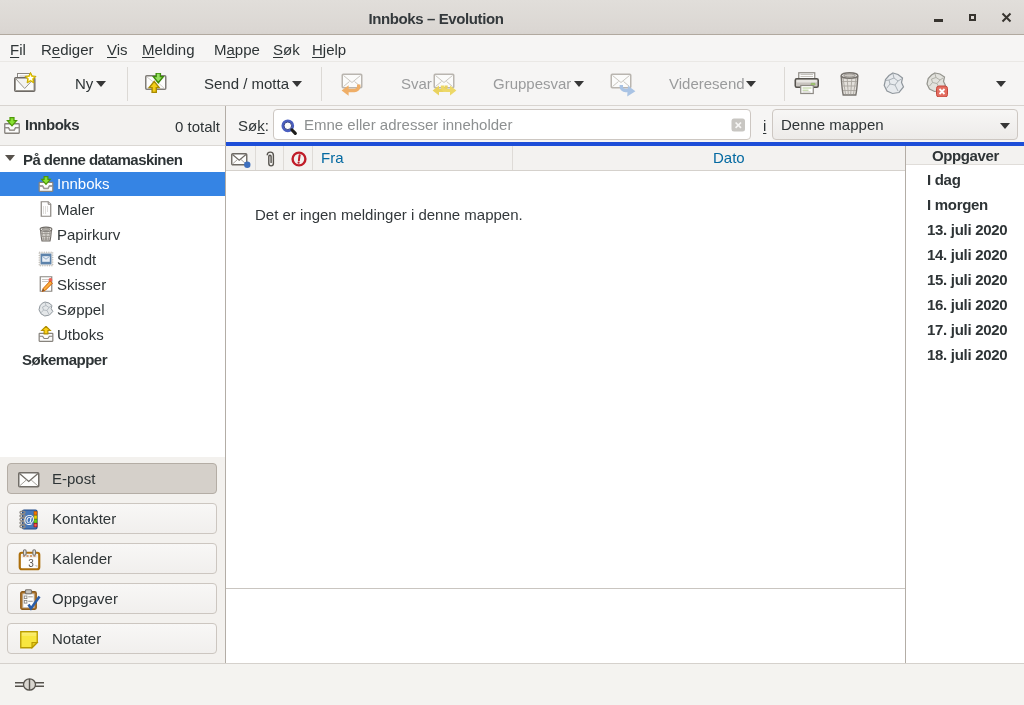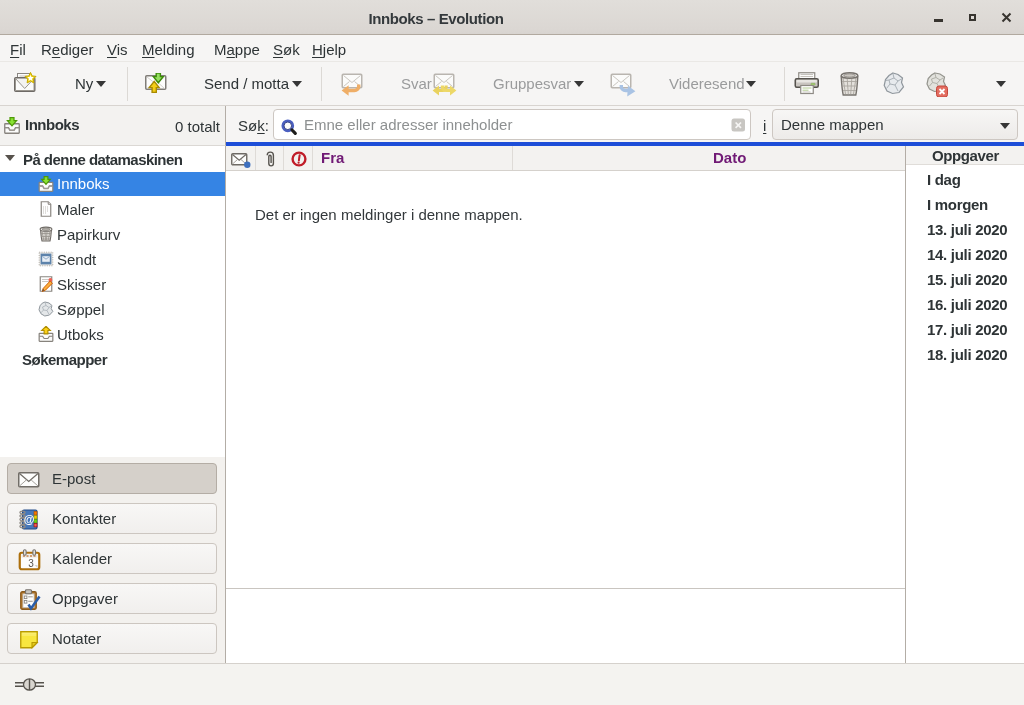--- a/index.html
+++ b/index.html
@@ -35,21 +35,21 @@
 .trow .ticn { position:absolute; left:38px; top:4px; width:16px; height:16px; }
 #selrow { background:#3584e4; color:#fff; height:24px; }
 .swbtn { position:absolute; left:7px; width:210px; height:31px; border:1px solid #ccc6c0; border-radius:4px; background:linear-gradient(to bottom,#f8f7f6,#f1efed); }
 .swbtn.active { background:#d5d0ca; border-color:#b4ada5; }
 .swbtn .lbl { position:absolute; left:44px; top:6px; }
 .swbtn svg { position:absolute; left:10px; top:5px; }
 
 #center { left:226px; top:146px; width:679px; height:517px; background:#fff; }
 #listhead { position:absolute; left:0; top:0; width:679px; height:25px; background:#f3f2f0; border-bottom:1px solid #d5d1cc; }
 .hcol { position:absolute; top:0; height:24px; border-right:1px solid #dedbd7; }
-.hlbl { position:absolute; top:3px; color:#701a75;font-weight:bold; }
+.hlbl { position:absolute; top:3px; color:#0369a1; }
 #splitter { position:absolute; left:0; top:442px; width:679px; height:1px; background:#c9c5c0; }
 
 #rightp { left:905px; top:146px; width:119px; height:517px; background:#fff; border-left:1px solid #b3ada6; }
 #rphead { position:absolute; left:0; top:0; width:118px; height:19px; background:#f3f2f0; border-bottom:1px solid #e0ddd9; }
 .task { position:absolute; left:21px; font-weight:bold; letter-spacing:-0.3px; }
 
 #statusbar { left:0; top:663px; width:1024px; height:42px; background:#f4f3f0; border-top:1px solid #d5d1cc; }
 </style>
 </head>
 <body>

